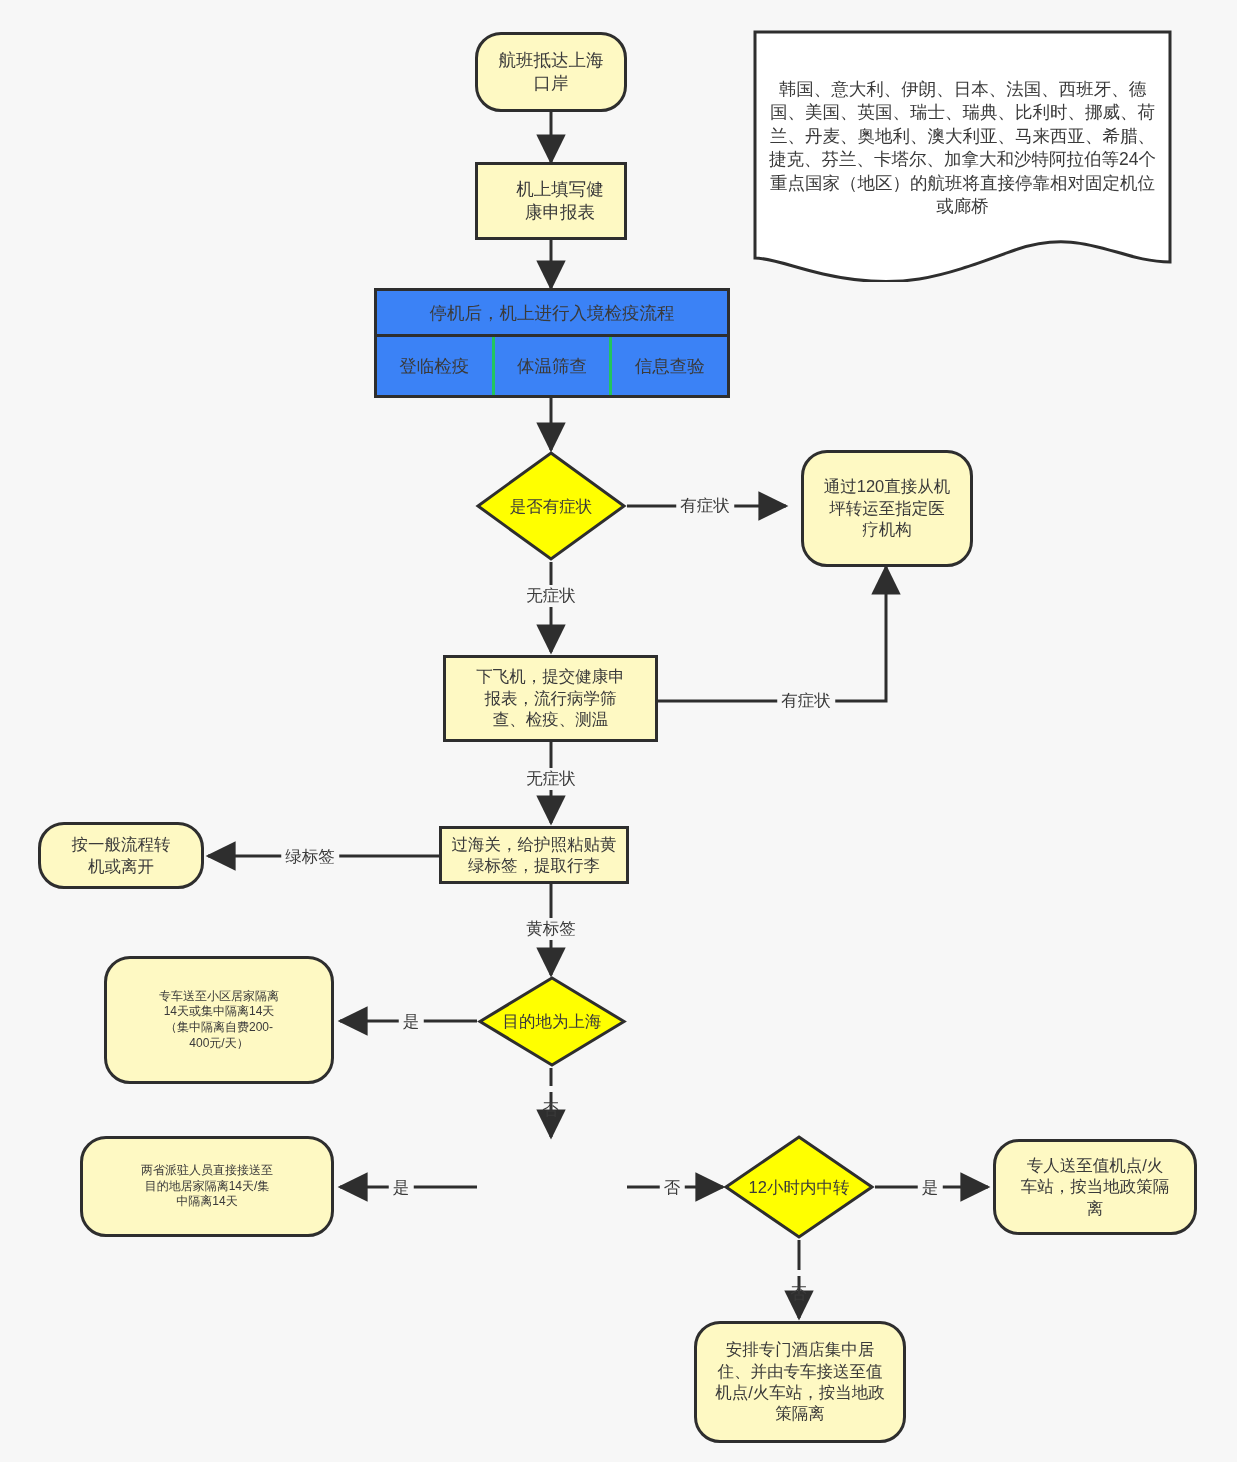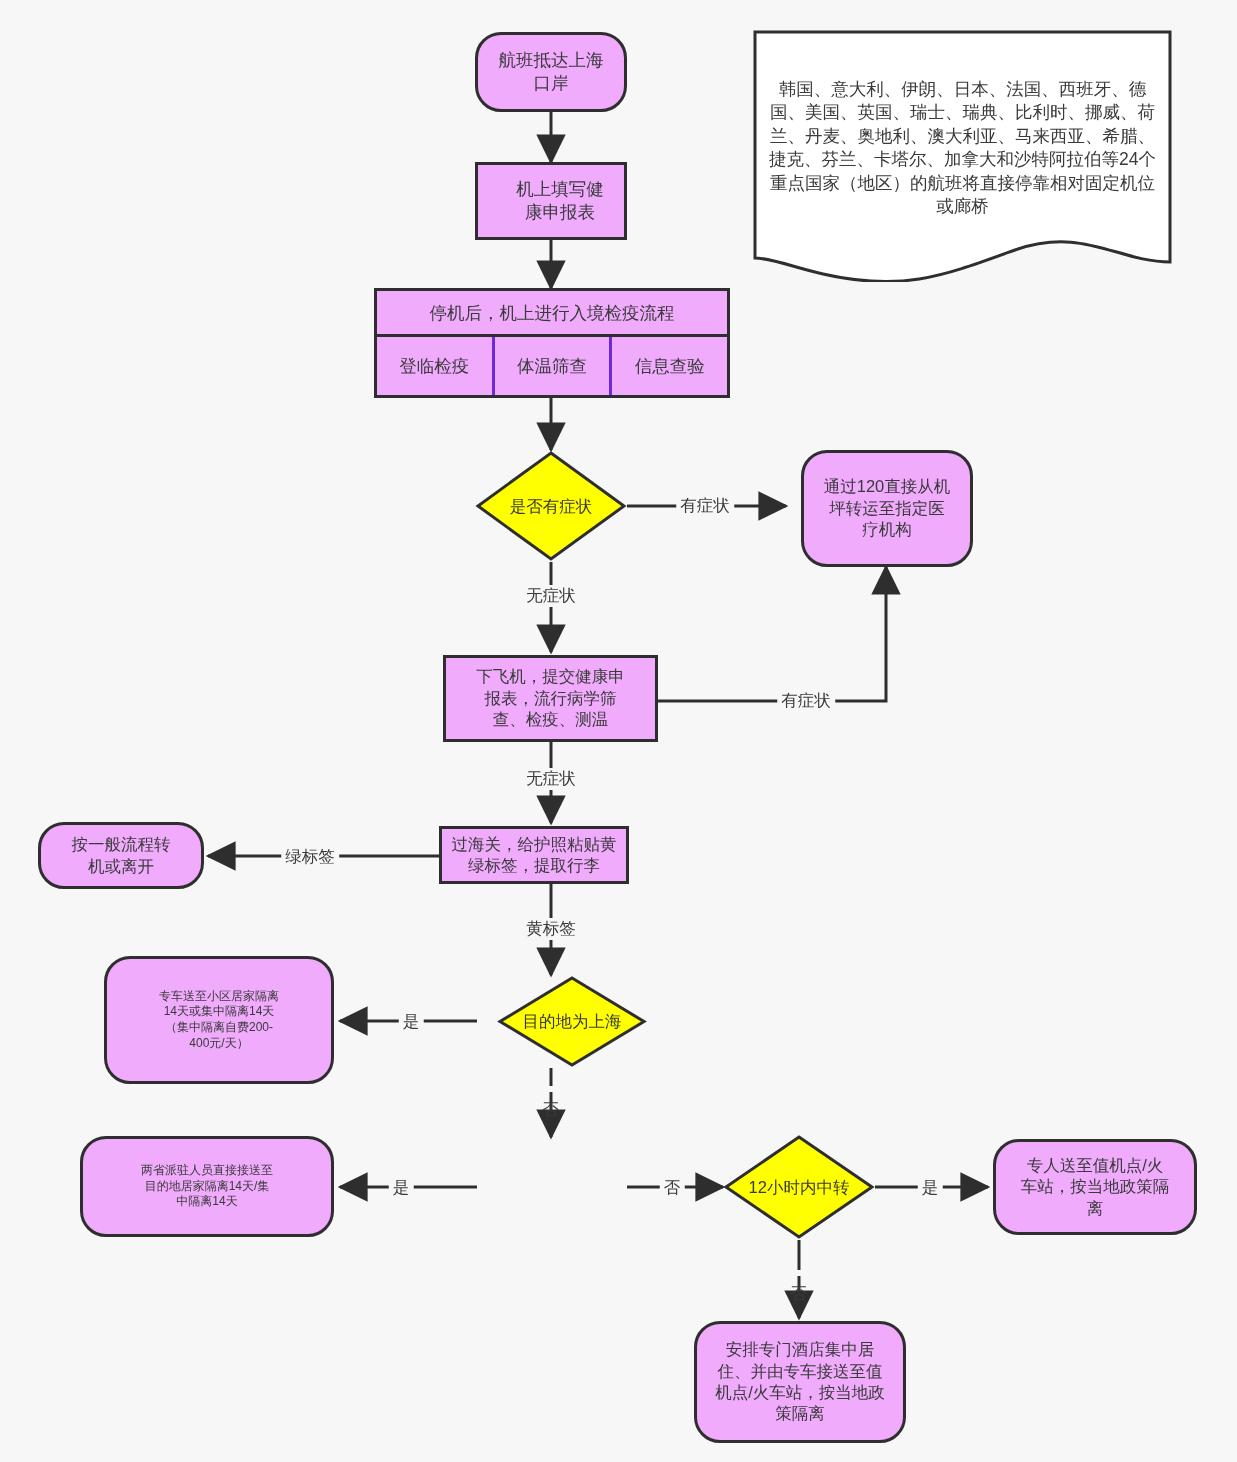--- a/index.html
+++ b/index.html
@@ -23,21 +23,21 @@
   }
   
   .node{
     position:absolute;
     box-sizing:border-box;
     display:flex;
     align-items:center;
     justify-content:center;
     text-align:center;
     color:#3a3a3a;
-    background:#f0abfc;
+    background:#fef9c3;
     border:3px solid #2e2e2e;
     line-height:1.30;
     z-index:3;
     white-space:pre-line;
     padding:2px 6px;
   }
   .rounded{ border-radius:26px; }
   .rect{ border-radius:0; }
 
   
@@ -61,21 +61,21 @@
     text-align:center;
     line-height:1.25;
     white-space:pre-line;
   }
 
   
   .tbl{
     position:absolute;
     box-sizing:border-box;
     border:3px solid #2e2e2e;
-    background:#f0abfc;
+    background:#3b82f6;
     z-index:3;
     display:flex;
     flex-direction:column;
   }
   .tbl-head{
     box-sizing:border-box;
     flex:0 0 46px;
     display:flex;
     align-items:center;
     justify-content:center;
@@ -86,21 +86,21 @@
     flex:1 1 auto;
     display:flex;
   }
   .tbl-cell{
     box-sizing:border-box;
     flex:1 1 0;
     display:flex;
     align-items:center;
     justify-content:center;
     color:#3a3a3a;
-    border-right:3px solid #6d28d9;
+    border-right:3px solid #22c55e;
   }
   .tbl-cell:last-child{ border-right:none; }
 
   
   .note{
     position:absolute;
     z-index:3;
   }
   .note svg{ position:absolute; left:0; top:0; }
   .note .ntext{
@@ -219,21 +219,21 @@
   <div class="node rect fs16" style="left:439px; top:826px; width:190px; height:58px;">
     <span>过海关，给护照粘贴黄
 绿标签，提取行李</span>
   </div>
 
   <div class="node rounded fs16" style="left:38px; top:822px; width:166px; height:67px;">
     <span>按一般流程转
 机或离开</span>
   </div>
 
-  <div class="diamond" style="left:497px; top:975px; width:150px; height:93px;">
+  <div class="diamond" style="left:477px; top:975px; width:150px; height:93px;">
     <svg class="dshape" viewBox="0 0 150 93" preserveAspectRatio="none">
       <polygon points="75,3 147,46.5 75,90 3,46.5" fill="#ffff00" stroke="#2e2e2e" stroke-width="3"></polygon>
     </svg>
     <span class="dlabel fs16">目的地为上海</span>
   </div>
 
   <div class="node rounded fs15" style="left:104px; top:956px; width:230px; height:128px;">
     <span>专车送至小区居家隔离
 14天或集中隔离14天
 （集中隔离自费200-

